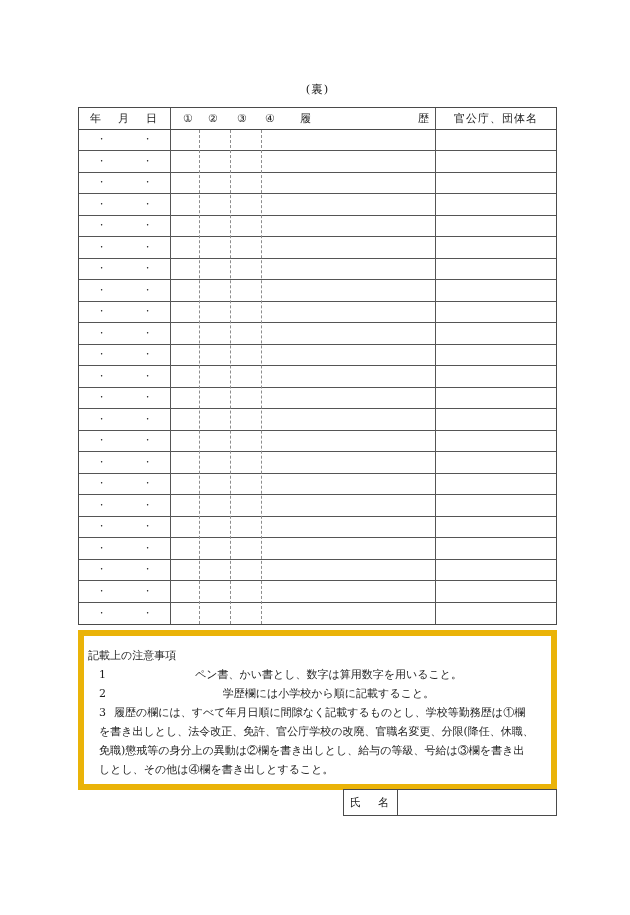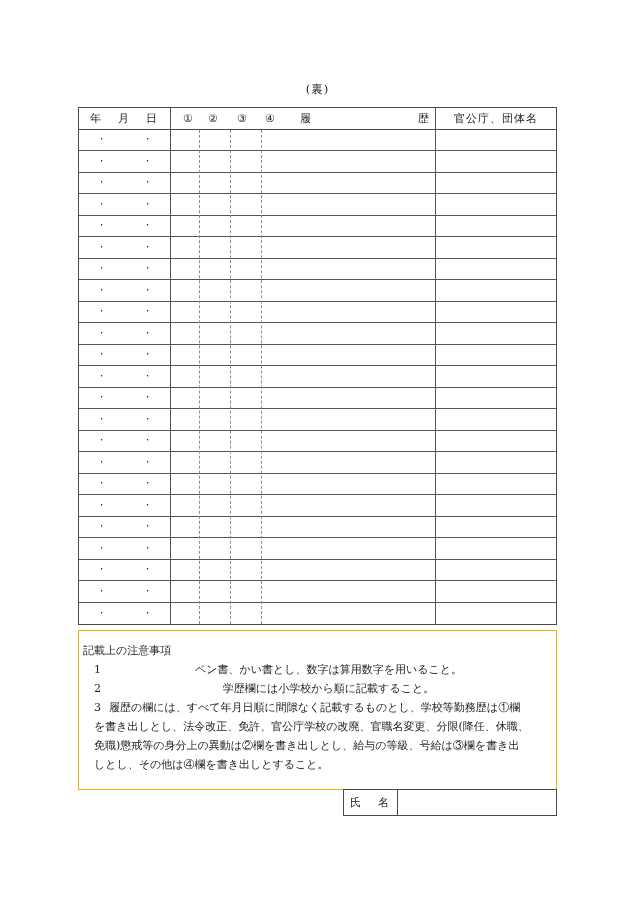--- a/index.html
+++ b/index.html
@@ -34,21 +34,21 @@
   .rp3 { left:94px; } .rp4 { left:129px; } .rp5 { left:247px; }
   .dotcell { justify-content:space-between; padding:0 18px 0 18px;
              font-size:9px; color:#111; }
   .cellfill { font-size:10px; padding-left:4px; }
   .dashcol { position:absolute; top:22px; bottom:0; width:0;
              border-left:1px dashed #8d8d8d; }
   .d1 { left:120px; } .d2 { left:151px; } .d3 { left:182px; }
   
   .notes {
     position:absolute; left:78px; top:630px; width:479px; height:160px;
-    border:1px solid #eab308; background:#fff;
+    border:6px solid #eab308; background:#fff;
     font-size:11px; line-height:19px; padding:10px 10px 0 4px;
   }
   .note-item { margin-left:11px; display:flex; }
   .note-item .num { width:17px; flex:none; }
   .note-item .txt { flex:1;text-align:center; }
   .note-item3 { margin-left:11px; white-space:pre-wrap; }
   .note-item3 .num3 { display:inline-block; width:15px; }
   
   .namebox {
     position:absolute; left:343px; top:789px; width:214px; height:27px;

